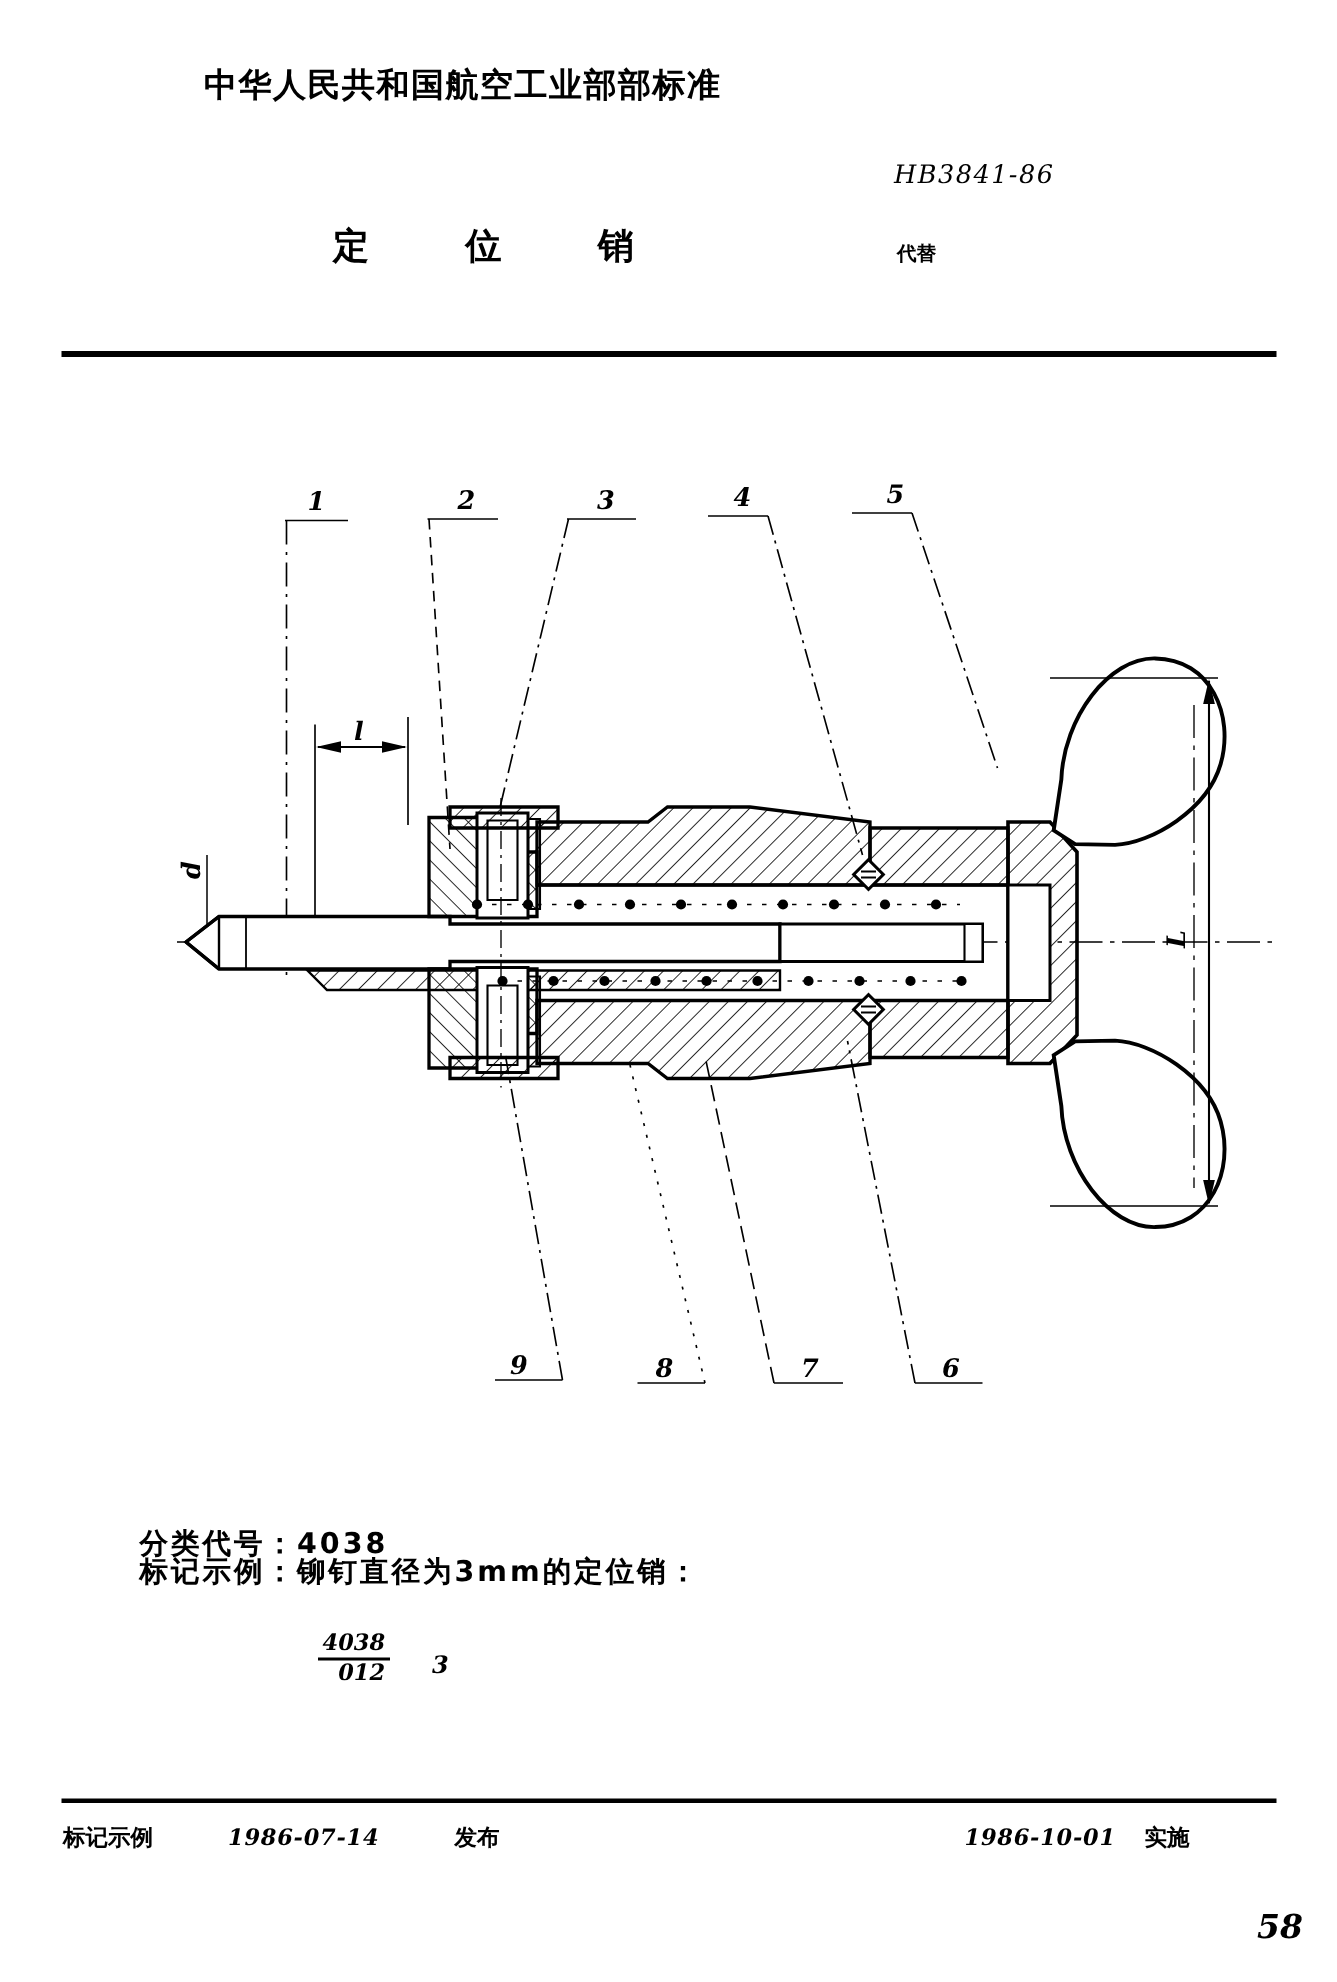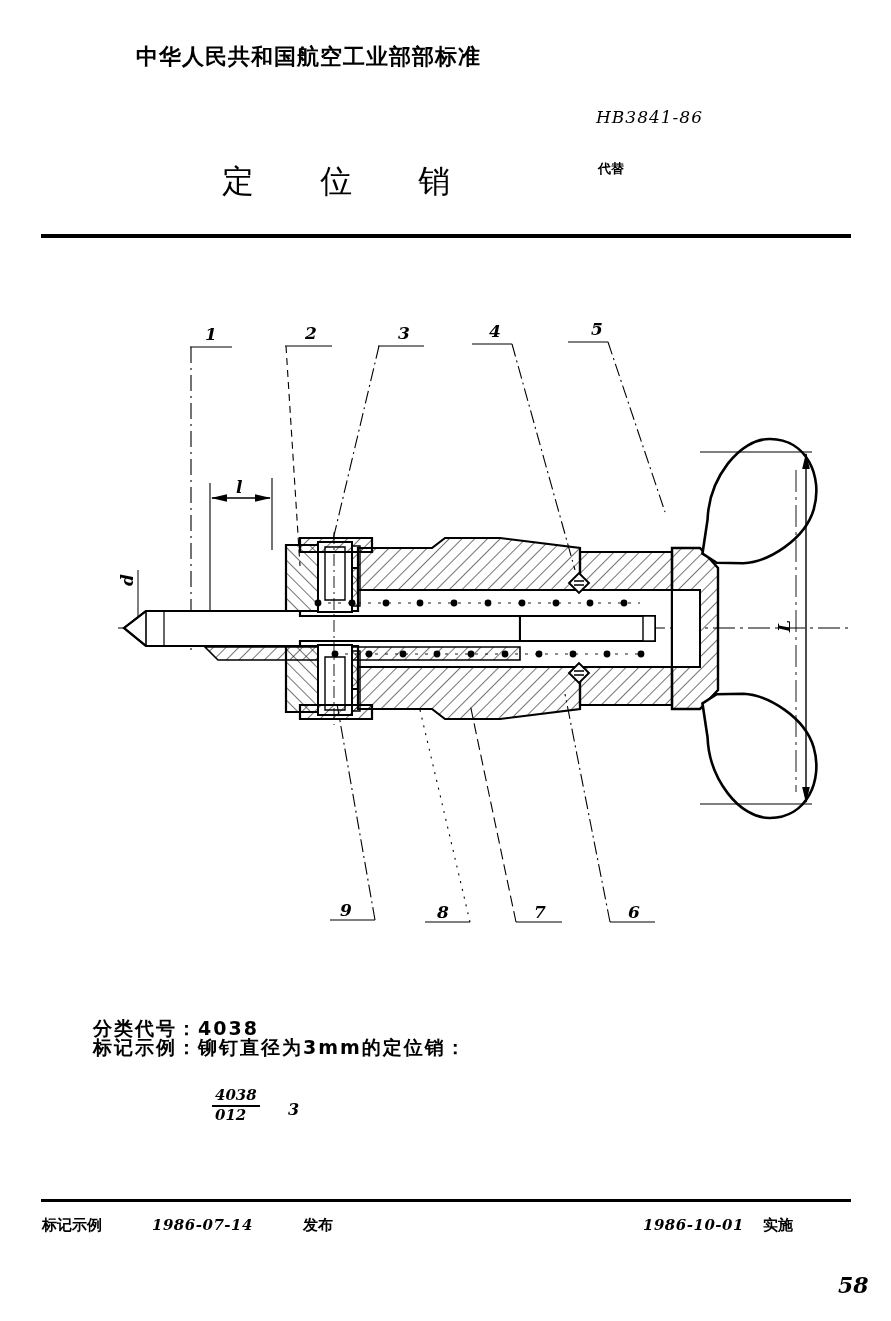--- a/index.html
+++ b/index.html
@@ -18,22 +18,22 @@
     white-space:nowrap;
   }
   .std-no{
     position:absolute;left:596px;top:95px;
     font-size:17px;font-style:italic;font-weight:normal;
     font-family:"DejaVu Serif",serif;letter-spacing:1px;
     white-space:nowrap;
     margin-top:12px;
   }
   .doc-title{
-    position:absolute;left:222px;top:160px;
-    font-size:32px;font-weight:normal;letter-spacing:28px;
+    position:absolute;left:222px;top:148px;
+    font-size:24px;font-weight:bold;letter-spacing:28px;
     font-family:"DejaVu Sans",sans-serif;
     white-space:nowrap;
   }
   .replaces{
     position:absolute;left:598px;top:160px;
     font-size:13px;font-weight:bold;
     font-family:"DejaVu Sans",sans-serif;
     white-space:nowrap;
   }
   .rule-top{
@@ -48,21 +48,21 @@
     position:absolute;
     font-size:19px;font-weight:bold;
     font-family:"DejaVu Sans",sans-serif;
     white-space:nowrap;letter-spacing:2px;
   }
   .note-1{left:93px;top:985px;margin-top:31px;}
   .note-2{left:93px;top:1035px;}
 
   .frac{
     position:absolute;left:212px;top:1088px;
-    text-align:left;
+    text-align:right;
     font-family:"DejaVu Serif",serif;font-style:italic;font-weight:bold;
     font-size:15px;line-height:1.05;
   }
   .frac .num{display:block;padding:0 3px;}
   .frac .bar{display:block;height:2px;background:#000;margin:1px 0;}
   .frac .den{display:block;padding:0 3px;}
   .frac-size{
     position:absolute;left:288px;top:1100px;
     font-family:"DejaVu Serif",serif;font-style:italic;font-weight:bold;font-size:16px;
   }

